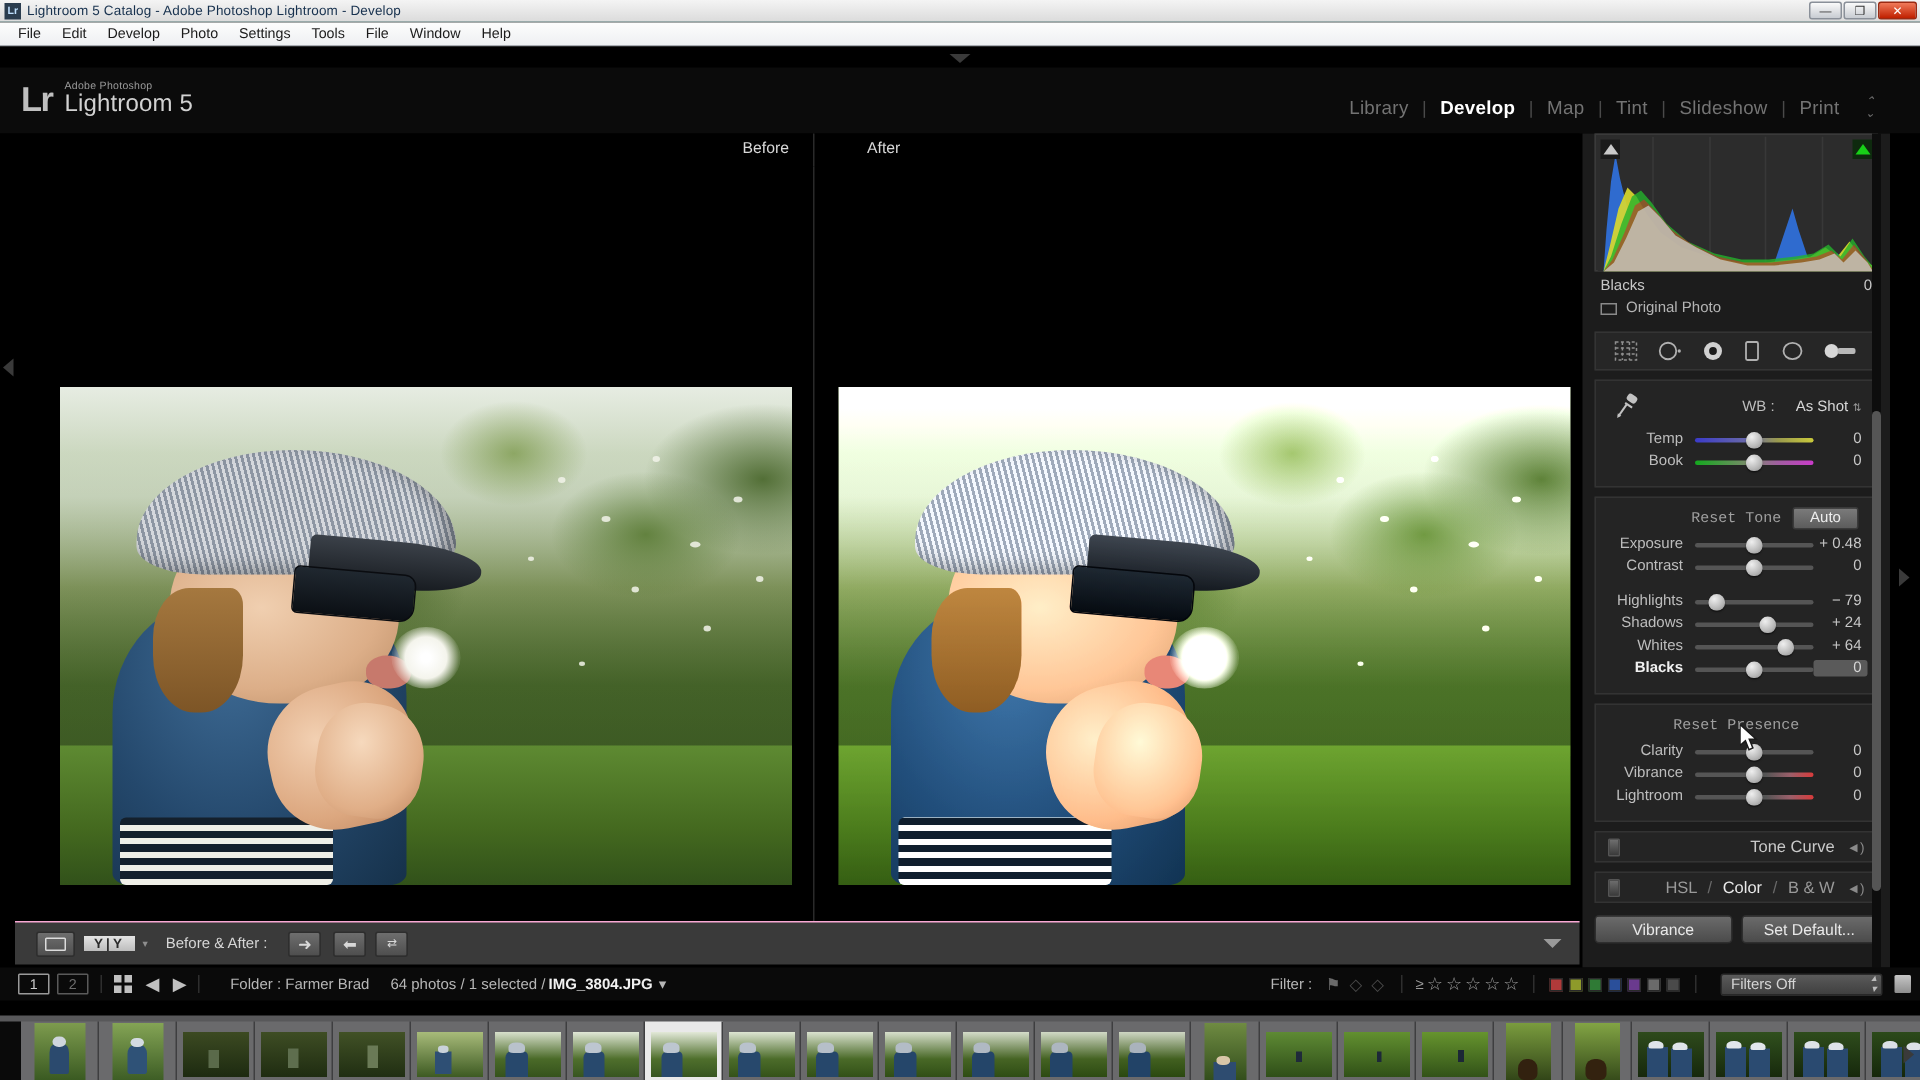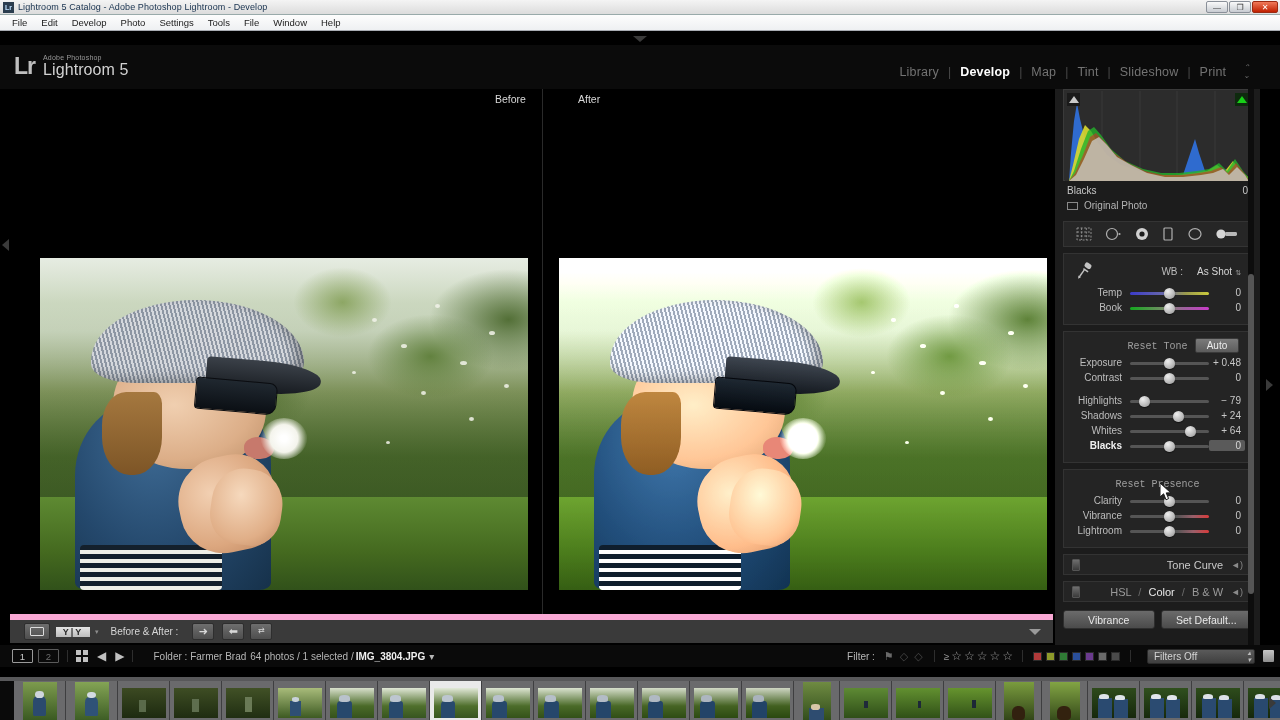--- a/index.html
+++ b/index.html
@@ -93,21 +93,21 @@
      border-radius:46% 40% 36% 44%; transform:rotate(-12deg); }
   .b-hand2 { position:absolute; left:52%; top:62%; width:26%; height:24%;
      background:radial-gradient(ellipse at 40% 35%, #f6d9bd 0%, #e0ae87 65%, #bd8660 100%);
      border-radius:44% 46% 40% 40%; transform:rotate(8deg); }
   .b-dandy { position:absolute; left:70%; top:46%; width:17%; height:13%;
      background:radial-gradient(circle,#ffffff 10%, #f4f4ec 45%, rgba(244,244,236,.12) 72%);
      border-radius:50%; }
 
   
   .ctoolbar { position:absolute; left:10px; top:583px; width:1043px; height:29px;
-    background:#3a3a3a; border-top:6px solid #f9a8d4; display:flex; align-items:center; }
+    background:#3a3a3a; border-top:1px solid #f9a8d4; display:flex; align-items:center; }
   .tbtn { height:17px; background:linear-gradient(#6e6e6e,#4e4e4e); border:1px solid #2e2e2e;
     border-radius:2px; display:flex; align-items:center; justify-content:center;
     color:#d8d8d8; font-size:9px; }
   .tb-loupe { width:26px; margin-left:14px; }
   .tb-loupe i { display:block; width:14px; height:9px; border:1.5px solid #dcdcdc; border-radius:1px; }
   .tb-yy { width:34px; margin-left:6px; background:linear-gradient(#e4e4e4,#bdbdbd);
     color:#2a2a2a; font-size:9px; letter-spacing:2px; font-weight:bold;
     display:flex; align-items:center; justify-content:center; }
   .tb-caret { margin-left:5px; color:#8e8e8e; font-size:7px; }
   .tb-label { margin-left:12px; font-size:10px; color:#d6d6d6; }
@@ -627,21 +627,21 @@
     <div class="gridIcon">
         <i></i>
         <i></i>
         <i></i>
         <i></i>
       </div>
     <span class="fsArrow">◀</span>
     <span class="fsArrow">▶</span>
     <div class="fs-sep"></div>
     <span class="fsTxt">Folder : Farmer Brad</span>
-    <span class="fsTxt" style="margin-left:4px;">64 photos / 1 selected /</span>
+    <span class="fsTxt" style="margin-left:14px;">64 photos / 1 selected /</span>
     <span class="fsTxt" style="margin-left:2px;color:#f0f0f0;font-weight:bold;">IMG_3804.JPG</span>
     <span class="fsTxt" style="margin-left:4px;">▾</span>
 
     <div class="fsRight">
       <span class="lbl">Filter :</span>
       <span class="flagIco" style="color:#6a6a6a">⚑</span>
       <span class="flagIco">◇</span>
       <span class="flagIco">◇</span>
       <div class="fs-sep"></div>
       <span class="star" style="font-size:10px;">≥</span>

